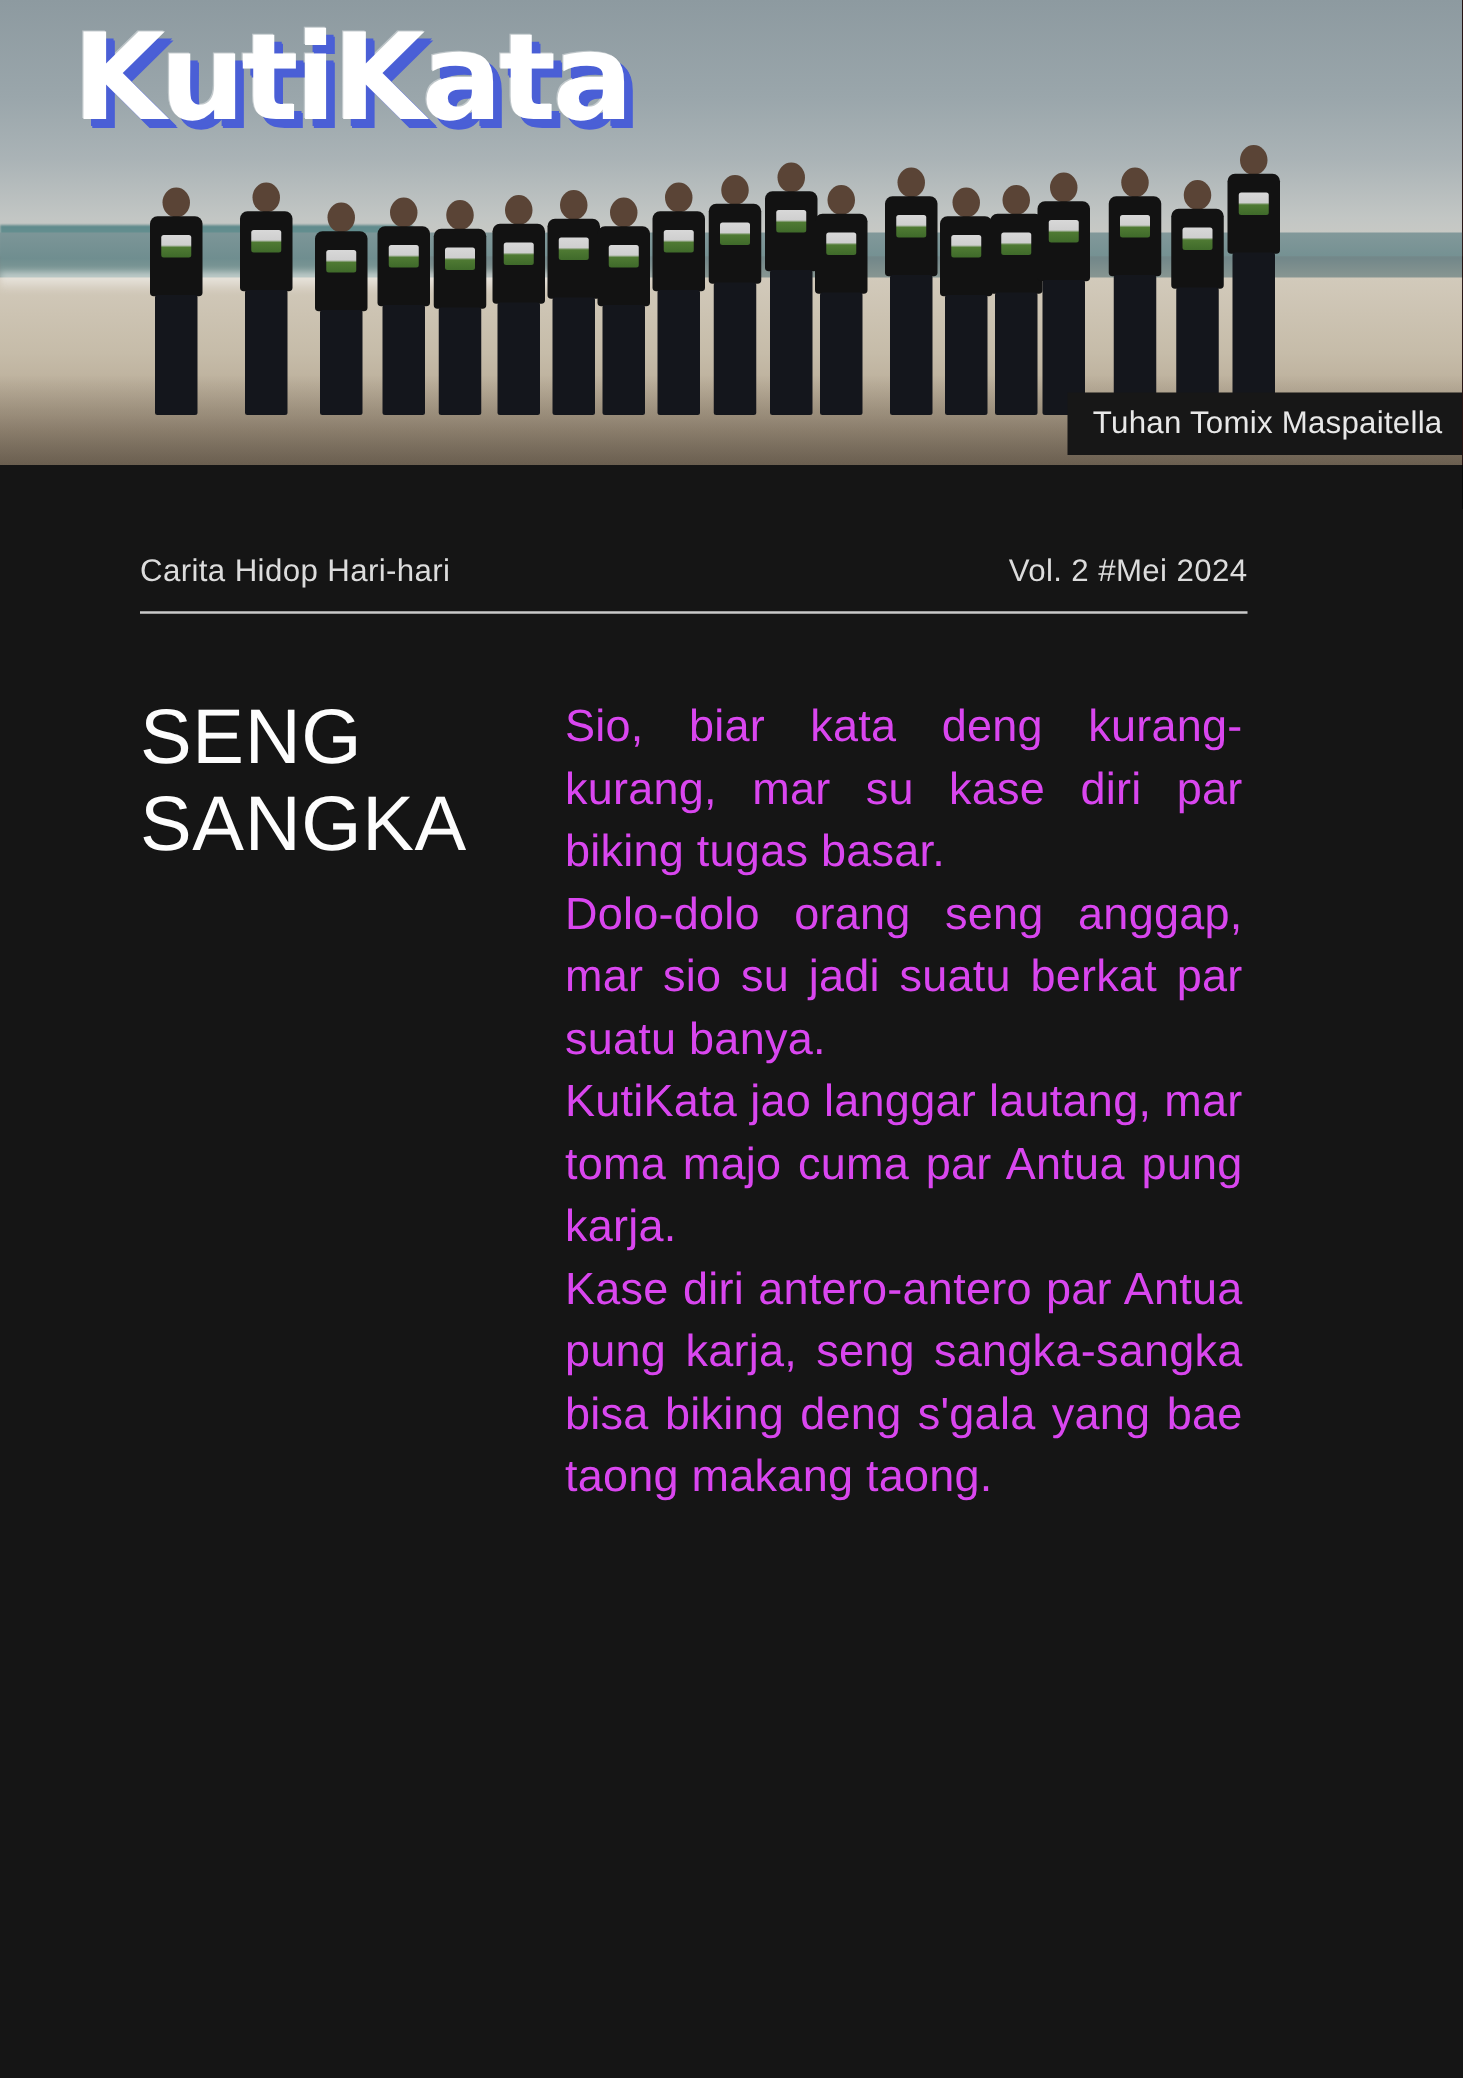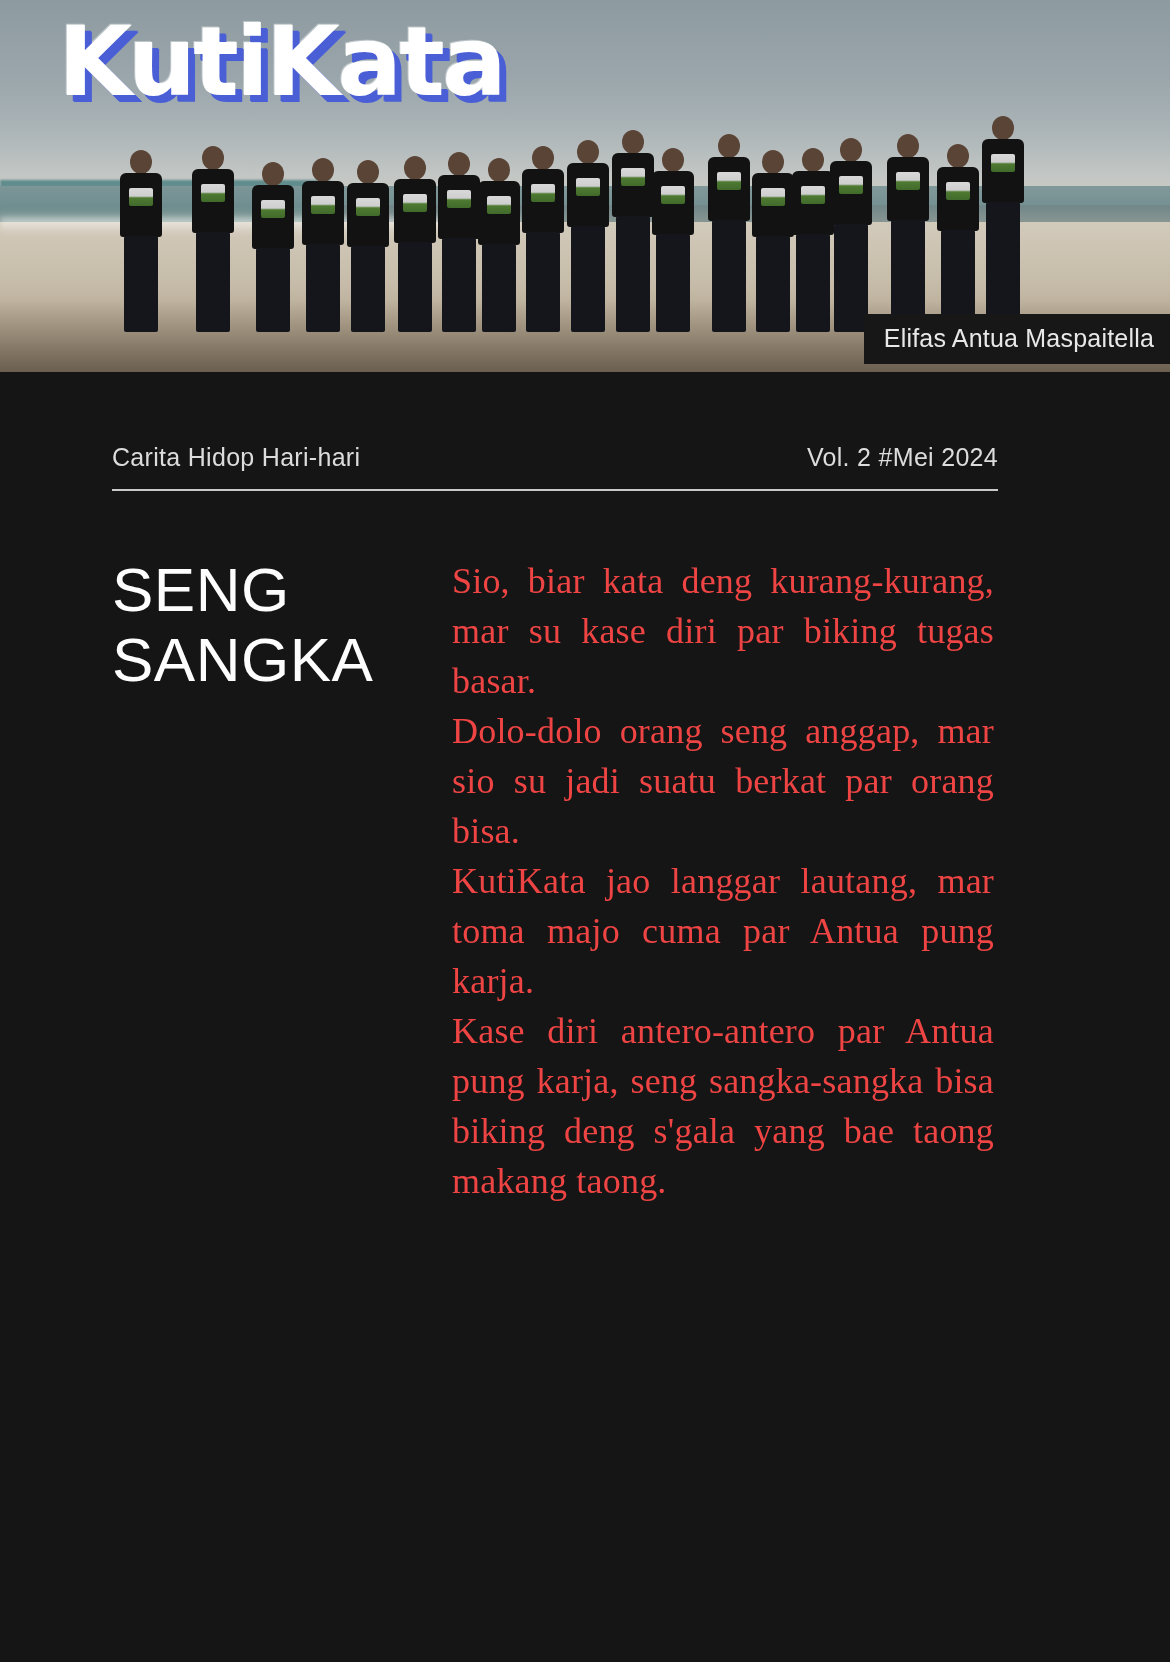--- a/index.html
+++ b/index.html
@@ -181,26 +181,25 @@
     font-size: 62px;
     line-height: 1.13;
     letter-spacing: .5px;
     font-weight: 400;
   }
   .article {
     position: absolute;
     left: 452px;
     top: 556px;
     width: 542px;
-    color: #ef4444;
+    color: #d946ef;
     font-size: 36px;
     line-height: 1.39;
     text-align: justify;
     letter-spacing: .2px;
-    font-family: Liberation Serif, serif;
   }
   .article p { margin: 0; }
   .article p + p { margin-top: 0; }
 </style>
 </head>
 <body>
 
 <div class="page">
 
   <div class="hero">
@@ -323,31 +322,31 @@
         <div class="person" style="left: 980px; width: 46px; height: 216px; bottom: auto; top: 116px;">
           <div class="head" style="width: 22px; height: 24px;"></div>
           <div class="body" style="top: 23px; width: 42px; height: 64px;"></div>
           <div class="shirtlogo" style="top: 38px; width: 24px; height: 18px;"></div>
           <div class="legs" style="top: 86px; width: 34px; height: 130px;"></div>
         </div>
       </div>
 
     <div class="masthead">KutiKata</div>
 
-    <div class="credit">Elifas Antua Maspaitella</div>
+    <div class="credit">Tuhan Tomix Maspaitella</div>
   </div>
 
   <div class="meta">
     <span>Carita Hidop Hari-hari</span>
     <span>Vol. 2 #Mei 2024</span>
   </div>
   <div class="rule"></div>
 
   <div class="title">SENG SANGKA</div>
 
   <div class="article" id="article-body">
       <p>Sio, biar kata deng kurang-kurang, mar su kase diri par biking tugas basar.</p>
-      <p>Dolo-dolo orang seng anggap, mar sio su jadi suatu berkat par orang bisa.</p>
+      <p>Dolo-dolo orang seng anggap, mar sio su jadi suatu berkat par suatu banya.</p>
       <p>KutiKata jao langgar lautang, mar toma majo cuma par Antua pung karja.</p>
       <p>Kase diri antero-antero par Antua pung karja, seng sangka-sangka bisa biking deng s'gala yang bae taong makang taong.</p>
     </div>
 
 </div>
 
 </body></html>

